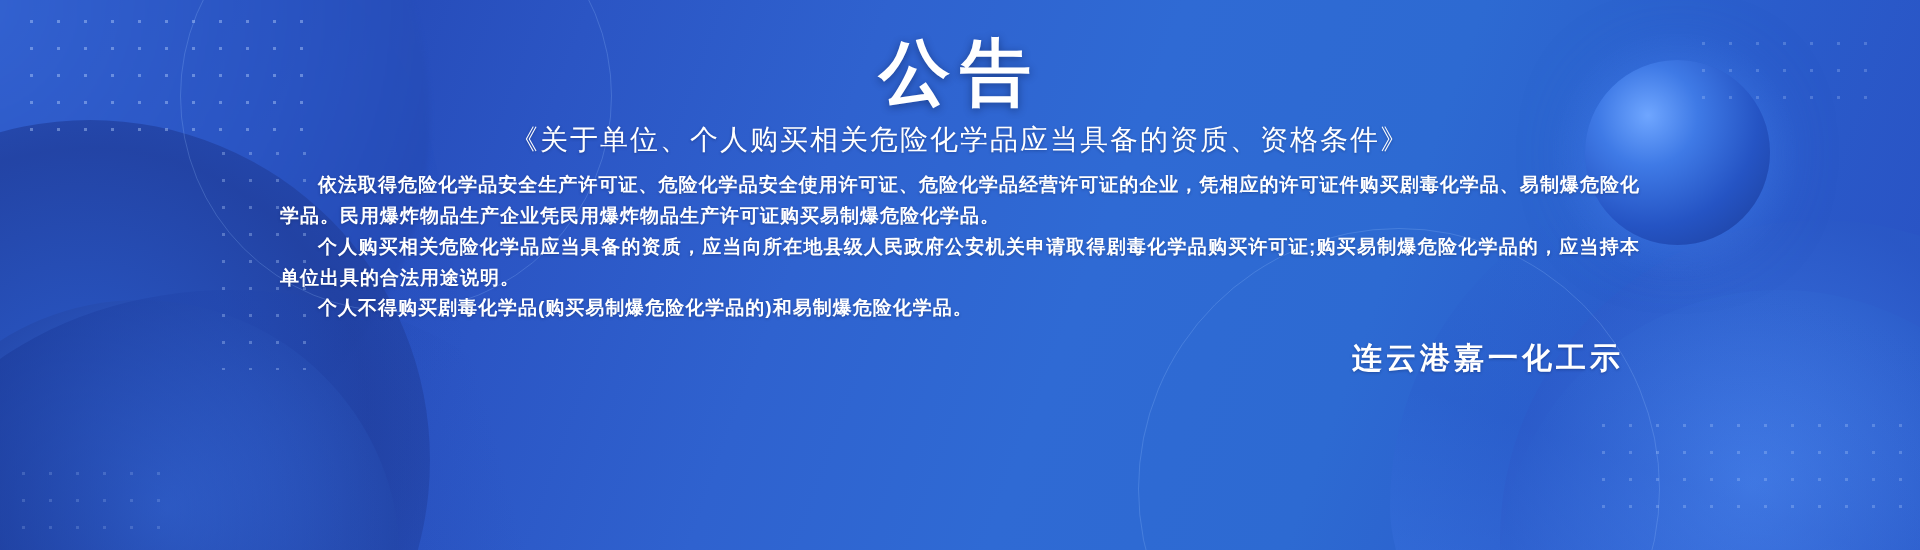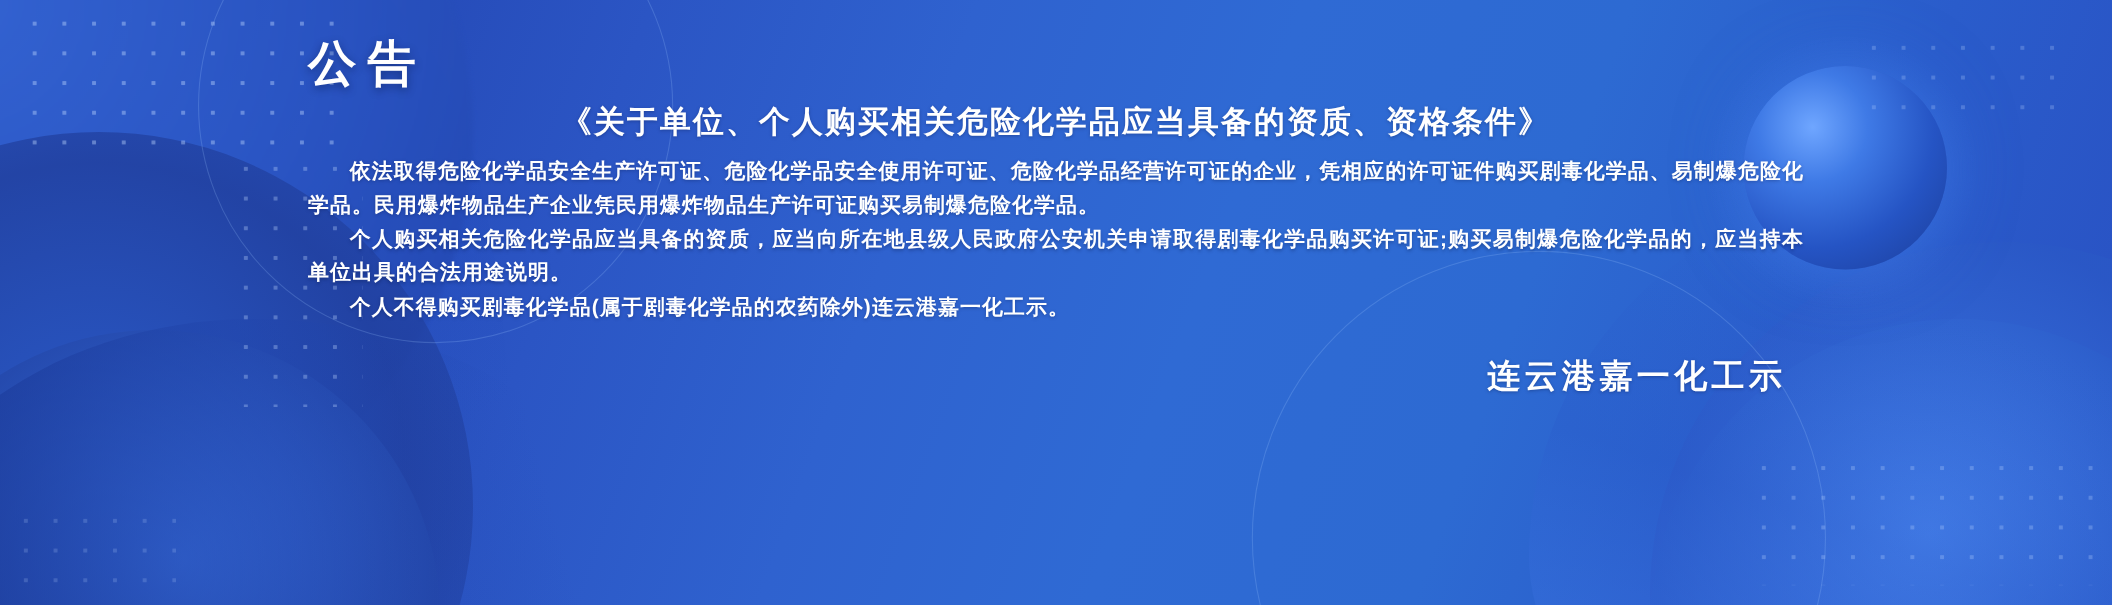--- a/index.html
+++ b/index.html
@@ -128,49 +128,50 @@
     z-index: 5;
     width: 1920px;
     height: 550px;
     box-sizing: border-box;
     padding: 30px 280px 0 280px;
     color: #ffffff;
     text-shadow: 0 1px 3px rgba(8,24,70,.35);
   }
 
   .headline {
-    font-size: 44px;
+    text-align: center;
+    font-size: 71px;
     font-weight: bold;
     letter-spacing: 10px;
     line-height: 1.05;
     margin: 6px 0 2px 0;
     text-shadow: 0 2px 8px rgba(6,20,64,.45);
   }
 
   .subtitle {
     text-align: center;
     font-size: 28px;
-    font-weight: bold;
+    font-weight: normal;
     letter-spacing: 2px;
     line-height: 1.35;
     margin: 10px 0 12px 0;
   }
 
   .body {
     font-size: 19px;
     font-weight: bold;
     line-height: 1.62;
     letter-spacing: 1px;
     text-align: justify;
     text-justify: inter-ideograph;
   }
   .para { margin: 0; text-indent: 2em; }
 
   .signature {
-    margin-top: 26px;
+    margin-top: 14px;
     text-align: right;
     padding-right: 16px;
     font-size: 30px;
     font-weight: bold;
     letter-spacing: 4px;
   }
 </style>
 </head>
 <body>
 
@@ -202,19 +203,19 @@
 
   <div class="content">
 
     <div class="headline">公告</div>
 
     <div class="subtitle">《关于单位、个人购买相关危险化学品应当具备的资质、资格条件》</div>
 
     <div class="body">
       <p class="para">依法取得危险化学品安全生产许可证、危险化学品安全使用许可证、危险化学品经营许可证的企业，凭相应的许可证件购买剧毒化学品、易制爆危险化学品。民用爆炸物品生产企业凭民用爆炸物品生产许可证购买易制爆危险化学品。</p>
       <p class="para">个人购买相关危险化学品应当具备的资质，应当向所在地县级人民政府公安机关申请取得剧毒化学品购买许可证;购买易制爆危险化学品的，应当持本单位出具的合法用途说明。</p>
-      <p class="para">个人不得购买剧毒化学品(属于剧毒化学品的农药除外)连云港嘉一化工示。</p>
+      <p class="para">个人不得购买剧毒化学品(购买易制爆危险化学品的)和易制爆危险化学品。</p>
     </div>
 
     <div class="signature">连云港嘉一化工示</div>
 
   </div>
 </div>
 
 </body></html>

